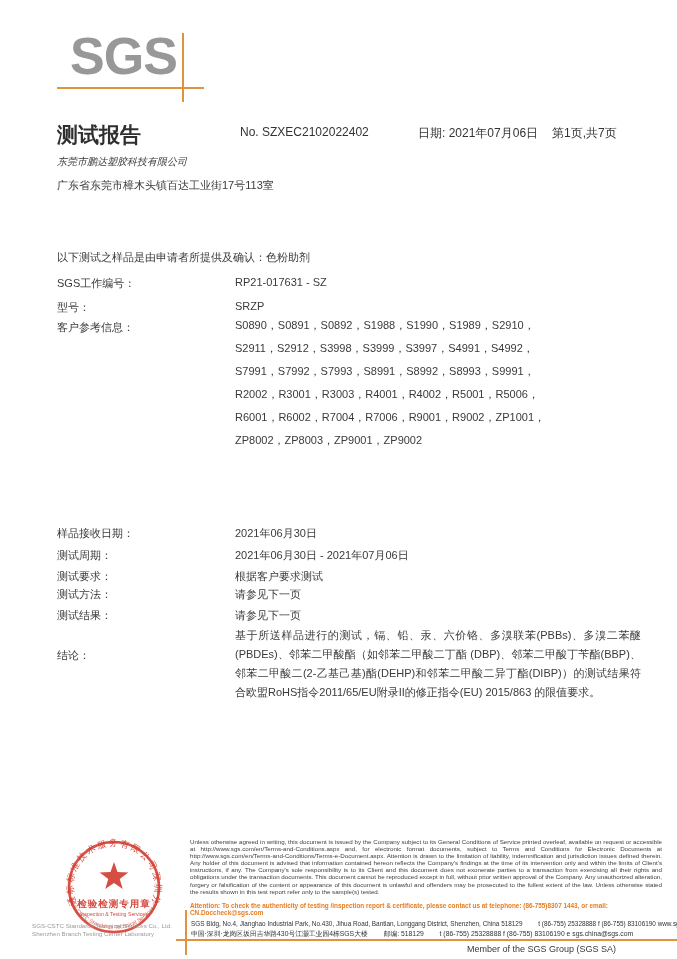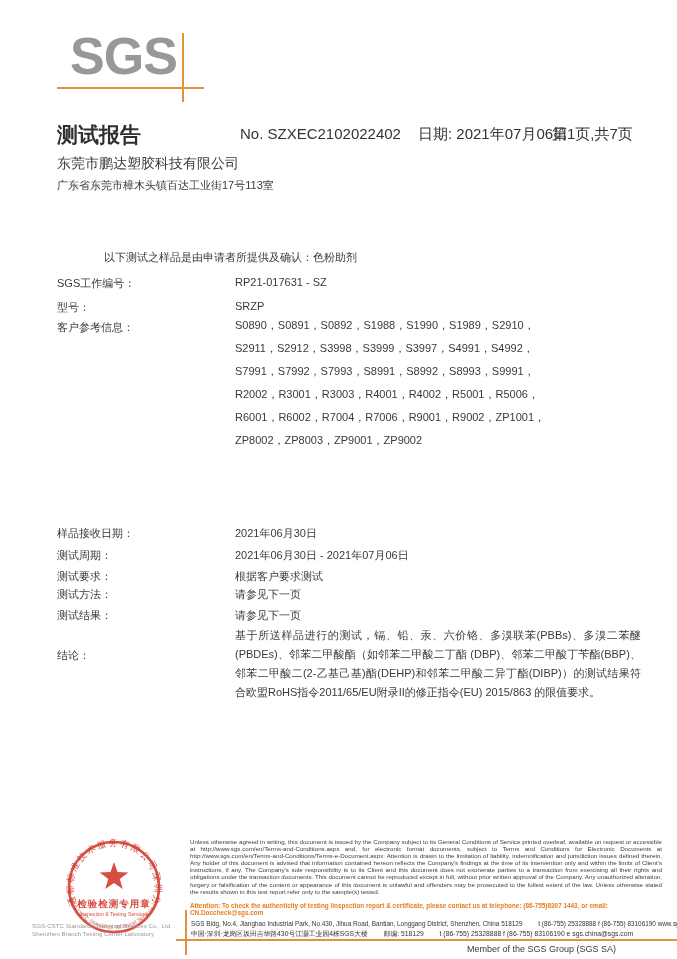--- a/index.html
+++ b/index.html
@@ -8,29 +8,29 @@
     font-family:"Liberation Sans","DejaVu Sans",sans-serif;color:#3a3a3a;
     overflow:hidden;margin:0 auto;
   }
   .abs{position:absolute;}
   
   .logo-text{left:70px;top:30px;font-size:52px;font-weight:bold;color:#98989a;letter-spacing:-1px;line-height:1;text-align:center;}
   .logo-hline{left:57px;top:87px;width:147px;height:2px;background:#e0923f;}
   .logo-vline{left:182px;top:33px;width:2px;height:69px;background:#e0923f;}
   
   .rpt-title{left:57px;top:121px;font-size:21px;font-weight:bold;color:#2f2f2f;}
-  .hdr{font-size:15px;color:#333;}
+  .hdr{font-size:12px;color:#333;}
   .rpt-no{left:240px;top:125px;}
   .rpt-date{left:418px;top:125px;}
   .rpt-page{left:552px;top:125px;}
   
-  .co-name{left:57px;top:155px;font-size:14px;}
+  .co-name{left:57px;top:155px;font-size:10px;font-style:italic;}
   .co-addr{left:57px;top:178px;font-size:11px;}
   
-  .stmt{left:57px;top:250px;font-size:11px;margin-left:47px;}
+  .stmt{left:57px;top:250px;font-size:11px;}
   .lbl{left:57px;font-size:11px;}
   .val{left:235px;font-size:11px;}
   .ref-lines div{height:23px;line-height:23px;}
   .concl{width:406px;line-height:19px;text-align:justify;}
   
   .disc{left:190px;top:838px;width:472px;font-size:6.2px;line-height:7.1px;text-align:justify;color:#3d3d3d;}
   .attn{left:190px;top:902px;width:480px;font-size:6.4px;line-height:7.3px;font-weight:bold;color:#e87c1e;}
   .addr1{left:191px;top:920px;font-size:6.4px;white-space:nowrap;color:#333;}
   .addr2{left:191px;top:929px;font-size:6.8px;white-space:nowrap;color:#333;}
   .ftr-vline{left:185px;top:910px;width:2px;height:45px;background:#e0923f;}

